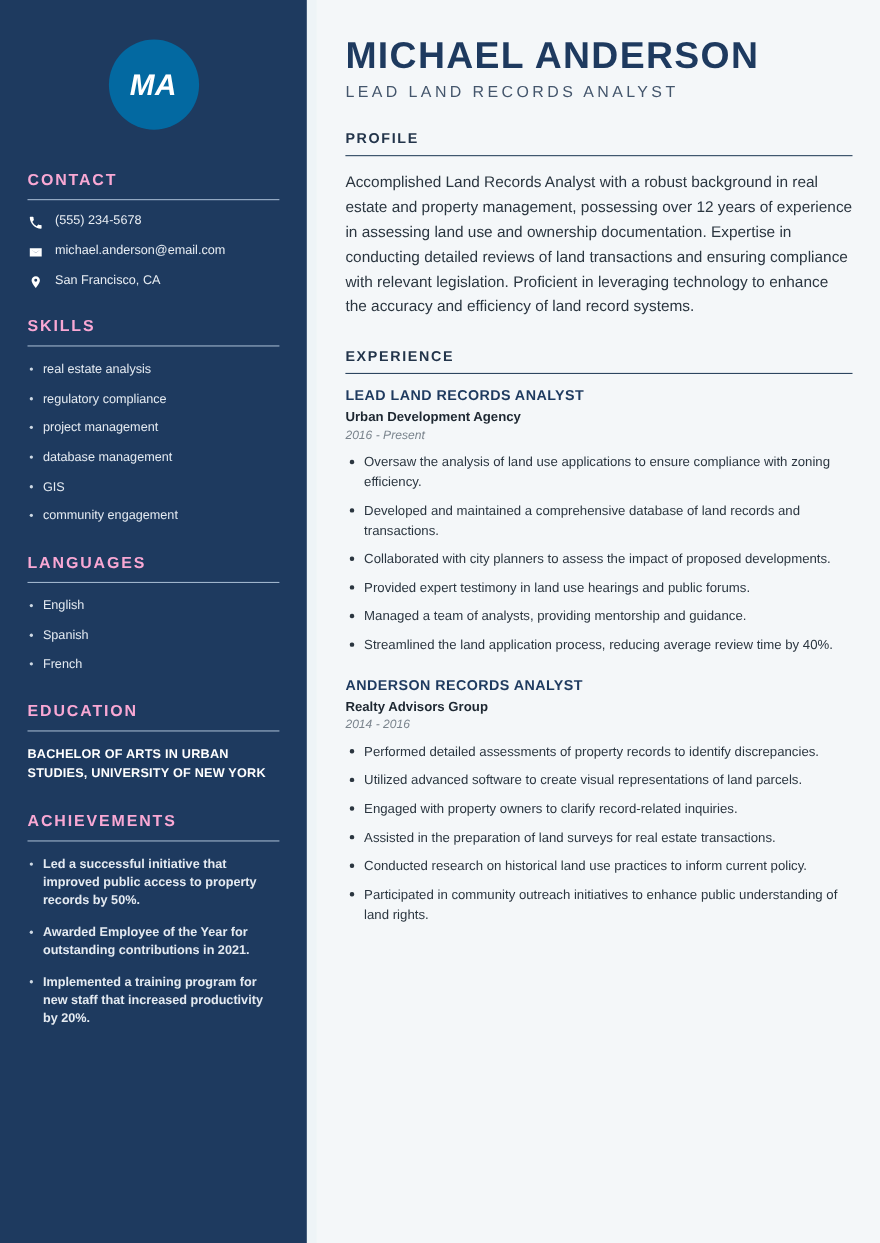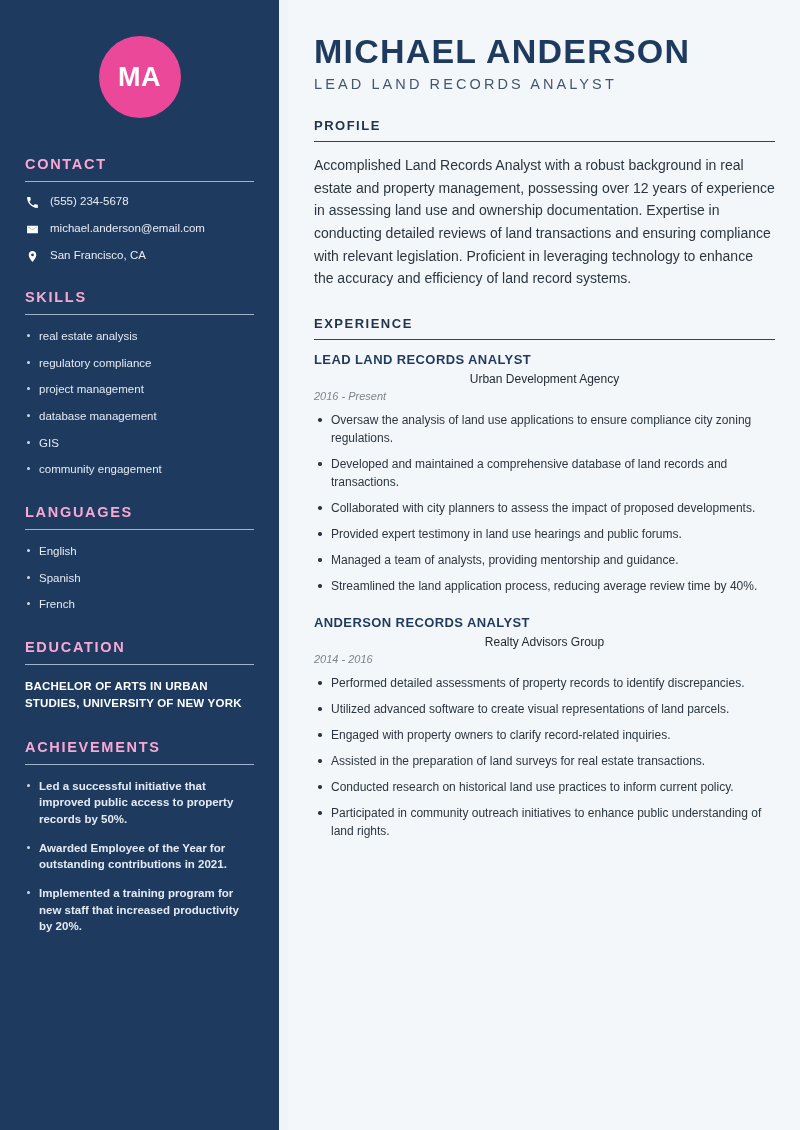--- a/index.html
+++ b/index.html
@@ -32,28 +32,29 @@
   .avatar-wrap {
     display: flex;
     justify-content: center;
     padding-top: 36px;
     padding-bottom: 38px;
   }
   .avatar {
     width: 82px;
     height: 82px;
     border-radius: 50%;
-    background: #ec4899;
+    background: #0369a1;
     display: flex;
     align-items: center;
     justify-content: center;
     color: #ffffff;
     font-size: 27px;
     font-weight: bold;
     letter-spacing: 0.5px;
+    font-style: italic;
   }
 
   .side-section { margin-bottom: 26px; }
 
   .side-heading {
     font-size: 14.5px;
     font-weight: bold;
     letter-spacing: 1.7px;
     color: #f9a8d4;
     padding-bottom: 9px;
@@ -165,23 +166,22 @@
   .job:last-child { margin-bottom: 0; }
   .job-title {
     font-size: 13px;
     font-weight: bold;
     letter-spacing: 0.4px;
     color: #1e3a5f;
   }
   .job-company {
     margin-top: 5px;
     font-size: 12px;
-    font-weight: normal;
+    font-weight: bold;
     color: #1d2731;
-    text-align: center;
   }
   .job-dates {
     margin-top: 4px;
     font-size: 11px;
     font-style: italic;
     color: #7a848d;
   }
   .job-bullets {
     list-style: none;
     margin-top: 9px;
@@ -304,21 +304,21 @@
 
     <section class="main-section">
       <div class="main-heading">EXPERIENCE</div>
       <div class="main-rule"></div>
 
       <div class="job">
         <div class="job-title">LEAD LAND RECORDS ANALYST</div>
         <div class="job-company">Urban Development Agency</div>
         <div class="job-dates">2016 - Present</div>
         <ul class="job-bullets">
-          <li>Oversaw the analysis of land use applications to ensure compliance city zoning regulations.</li>
+          <li>Oversaw the analysis of land use applications to ensure compliance with zoning efficiency.</li>
           <li>Developed and maintained a comprehensive database of land records and transactions.</li>
           <li>Collaborated with city planners to assess the impact of proposed developments.</li>
           <li>Provided expert testimony in land use hearings and public forums.</li>
           <li>Managed a team of analysts, providing mentorship and guidance.</li>
           <li>Streamlined the land application process, reducing average review time by 40%.</li>
         </ul>
       </div>
 
       <div class="job">
         <div class="job-title">ANDERSON RECORDS ANALYST</div>

